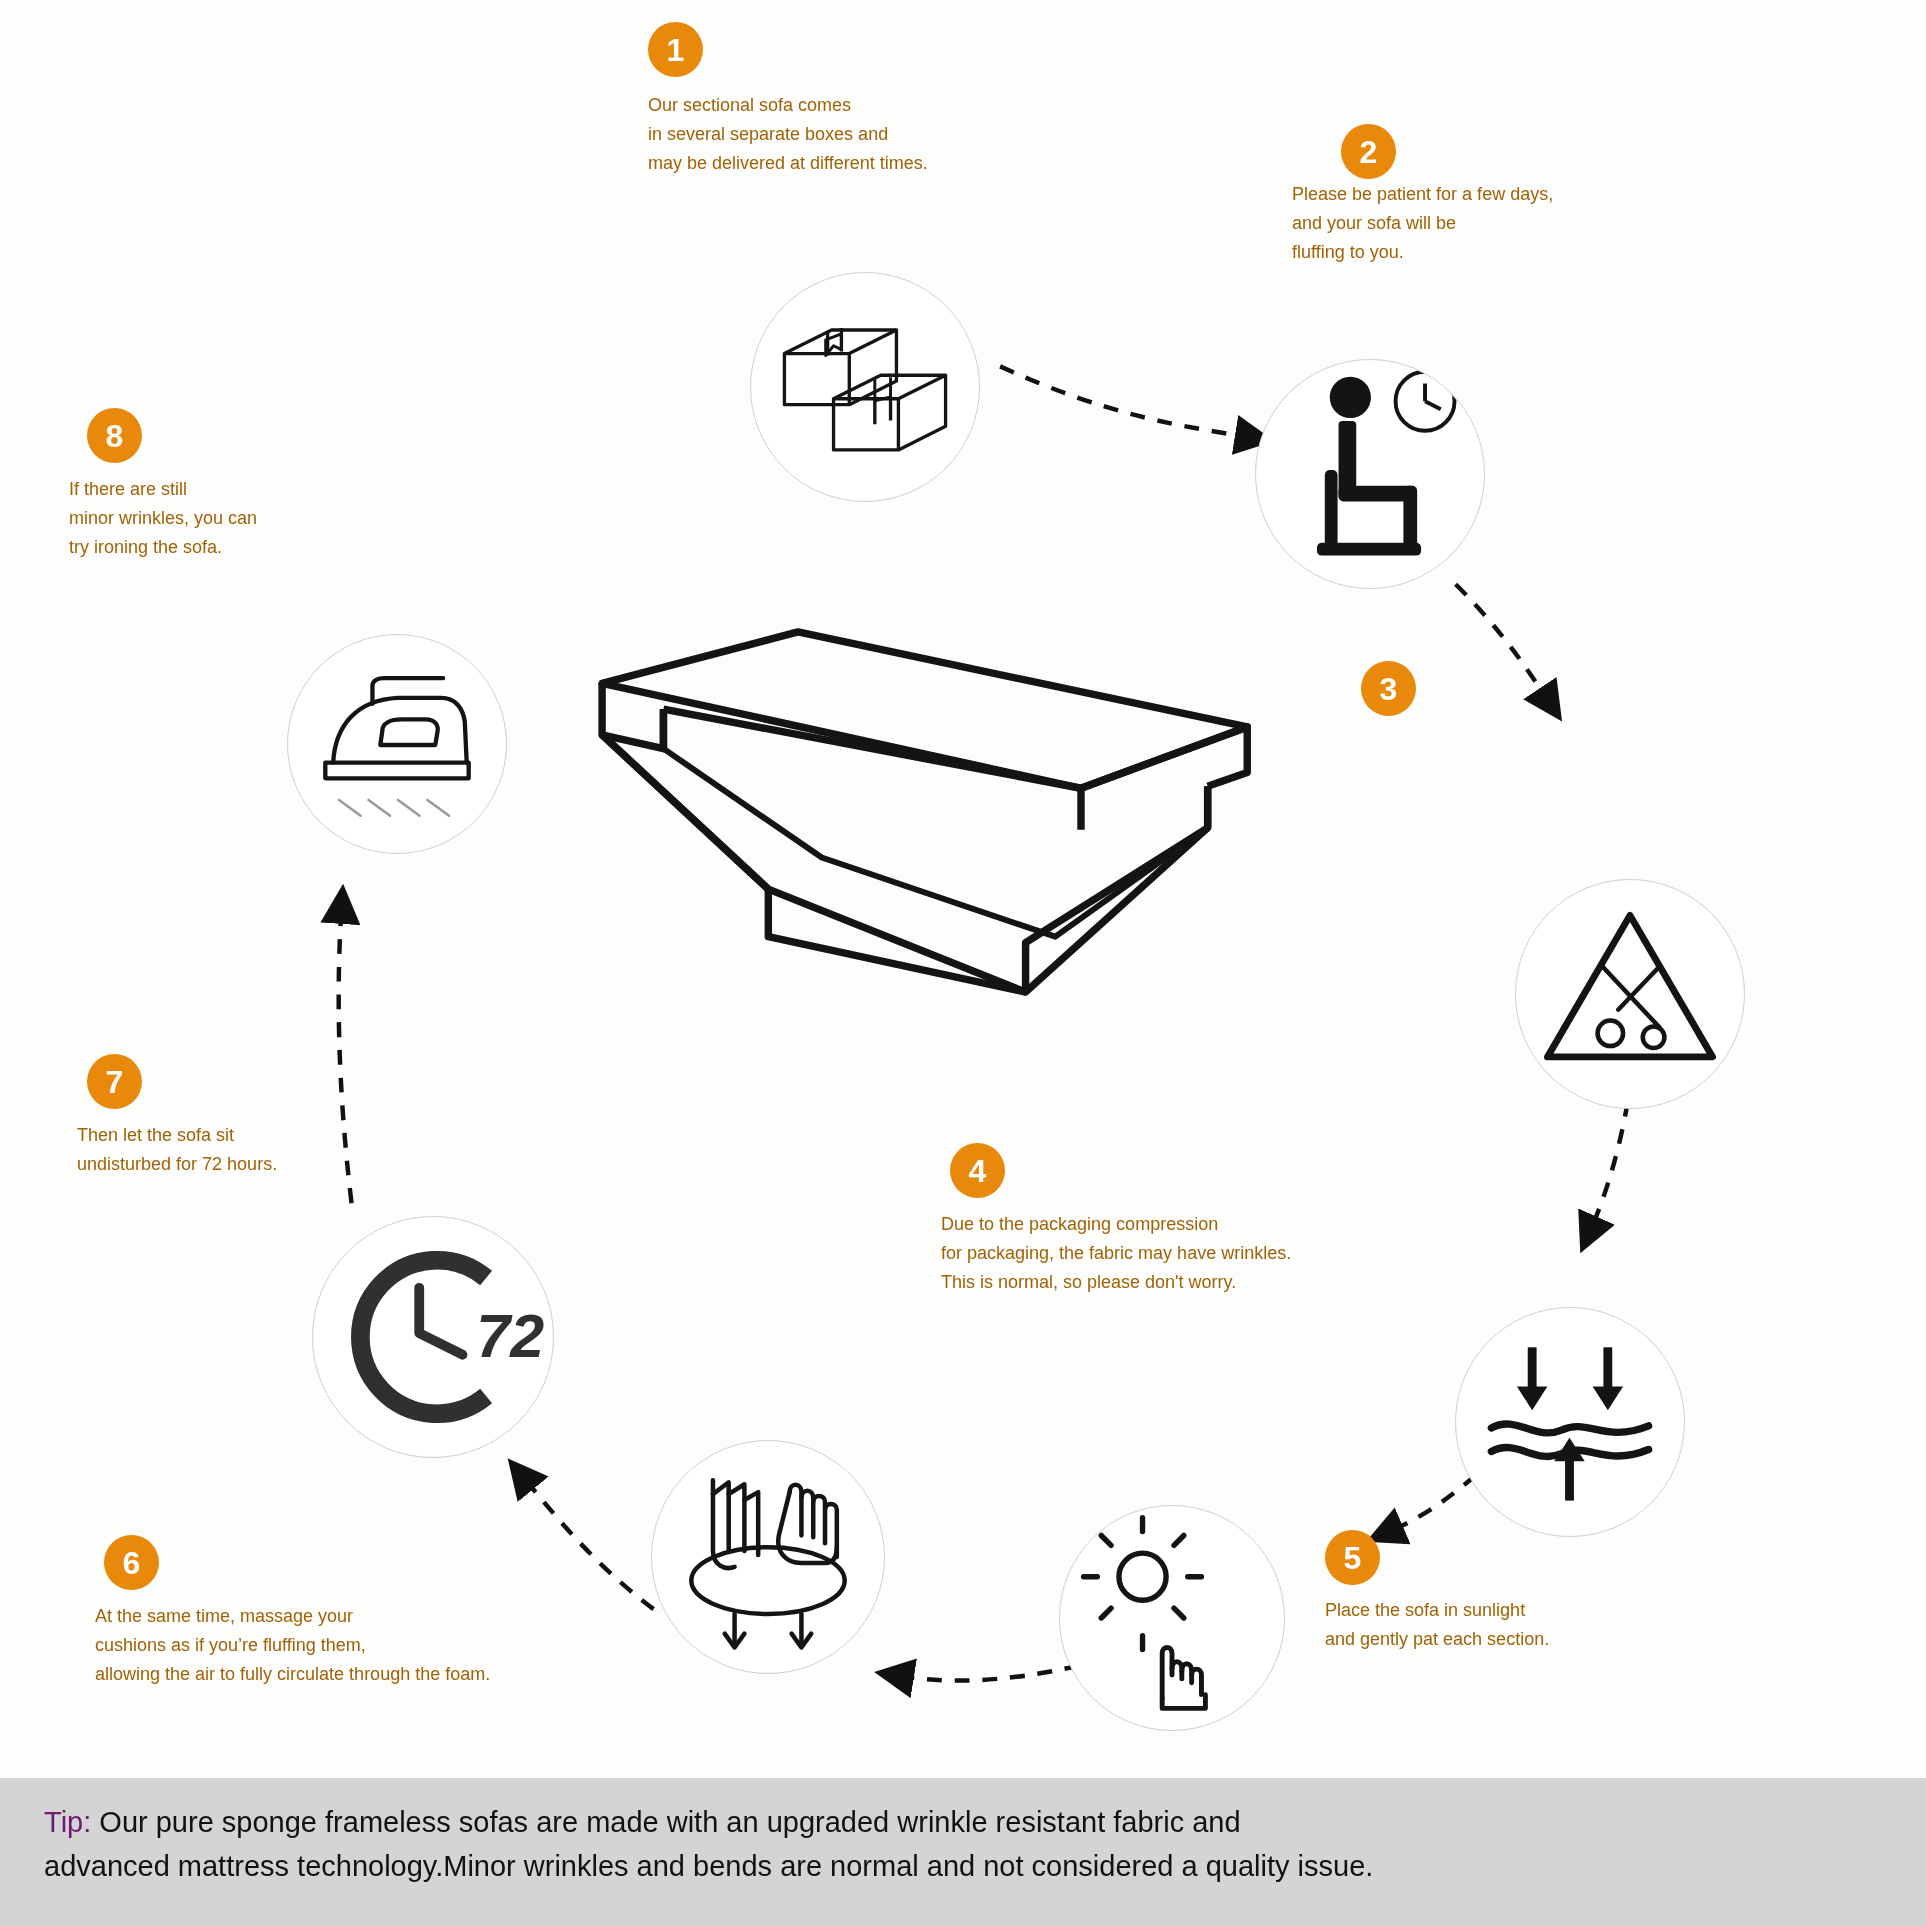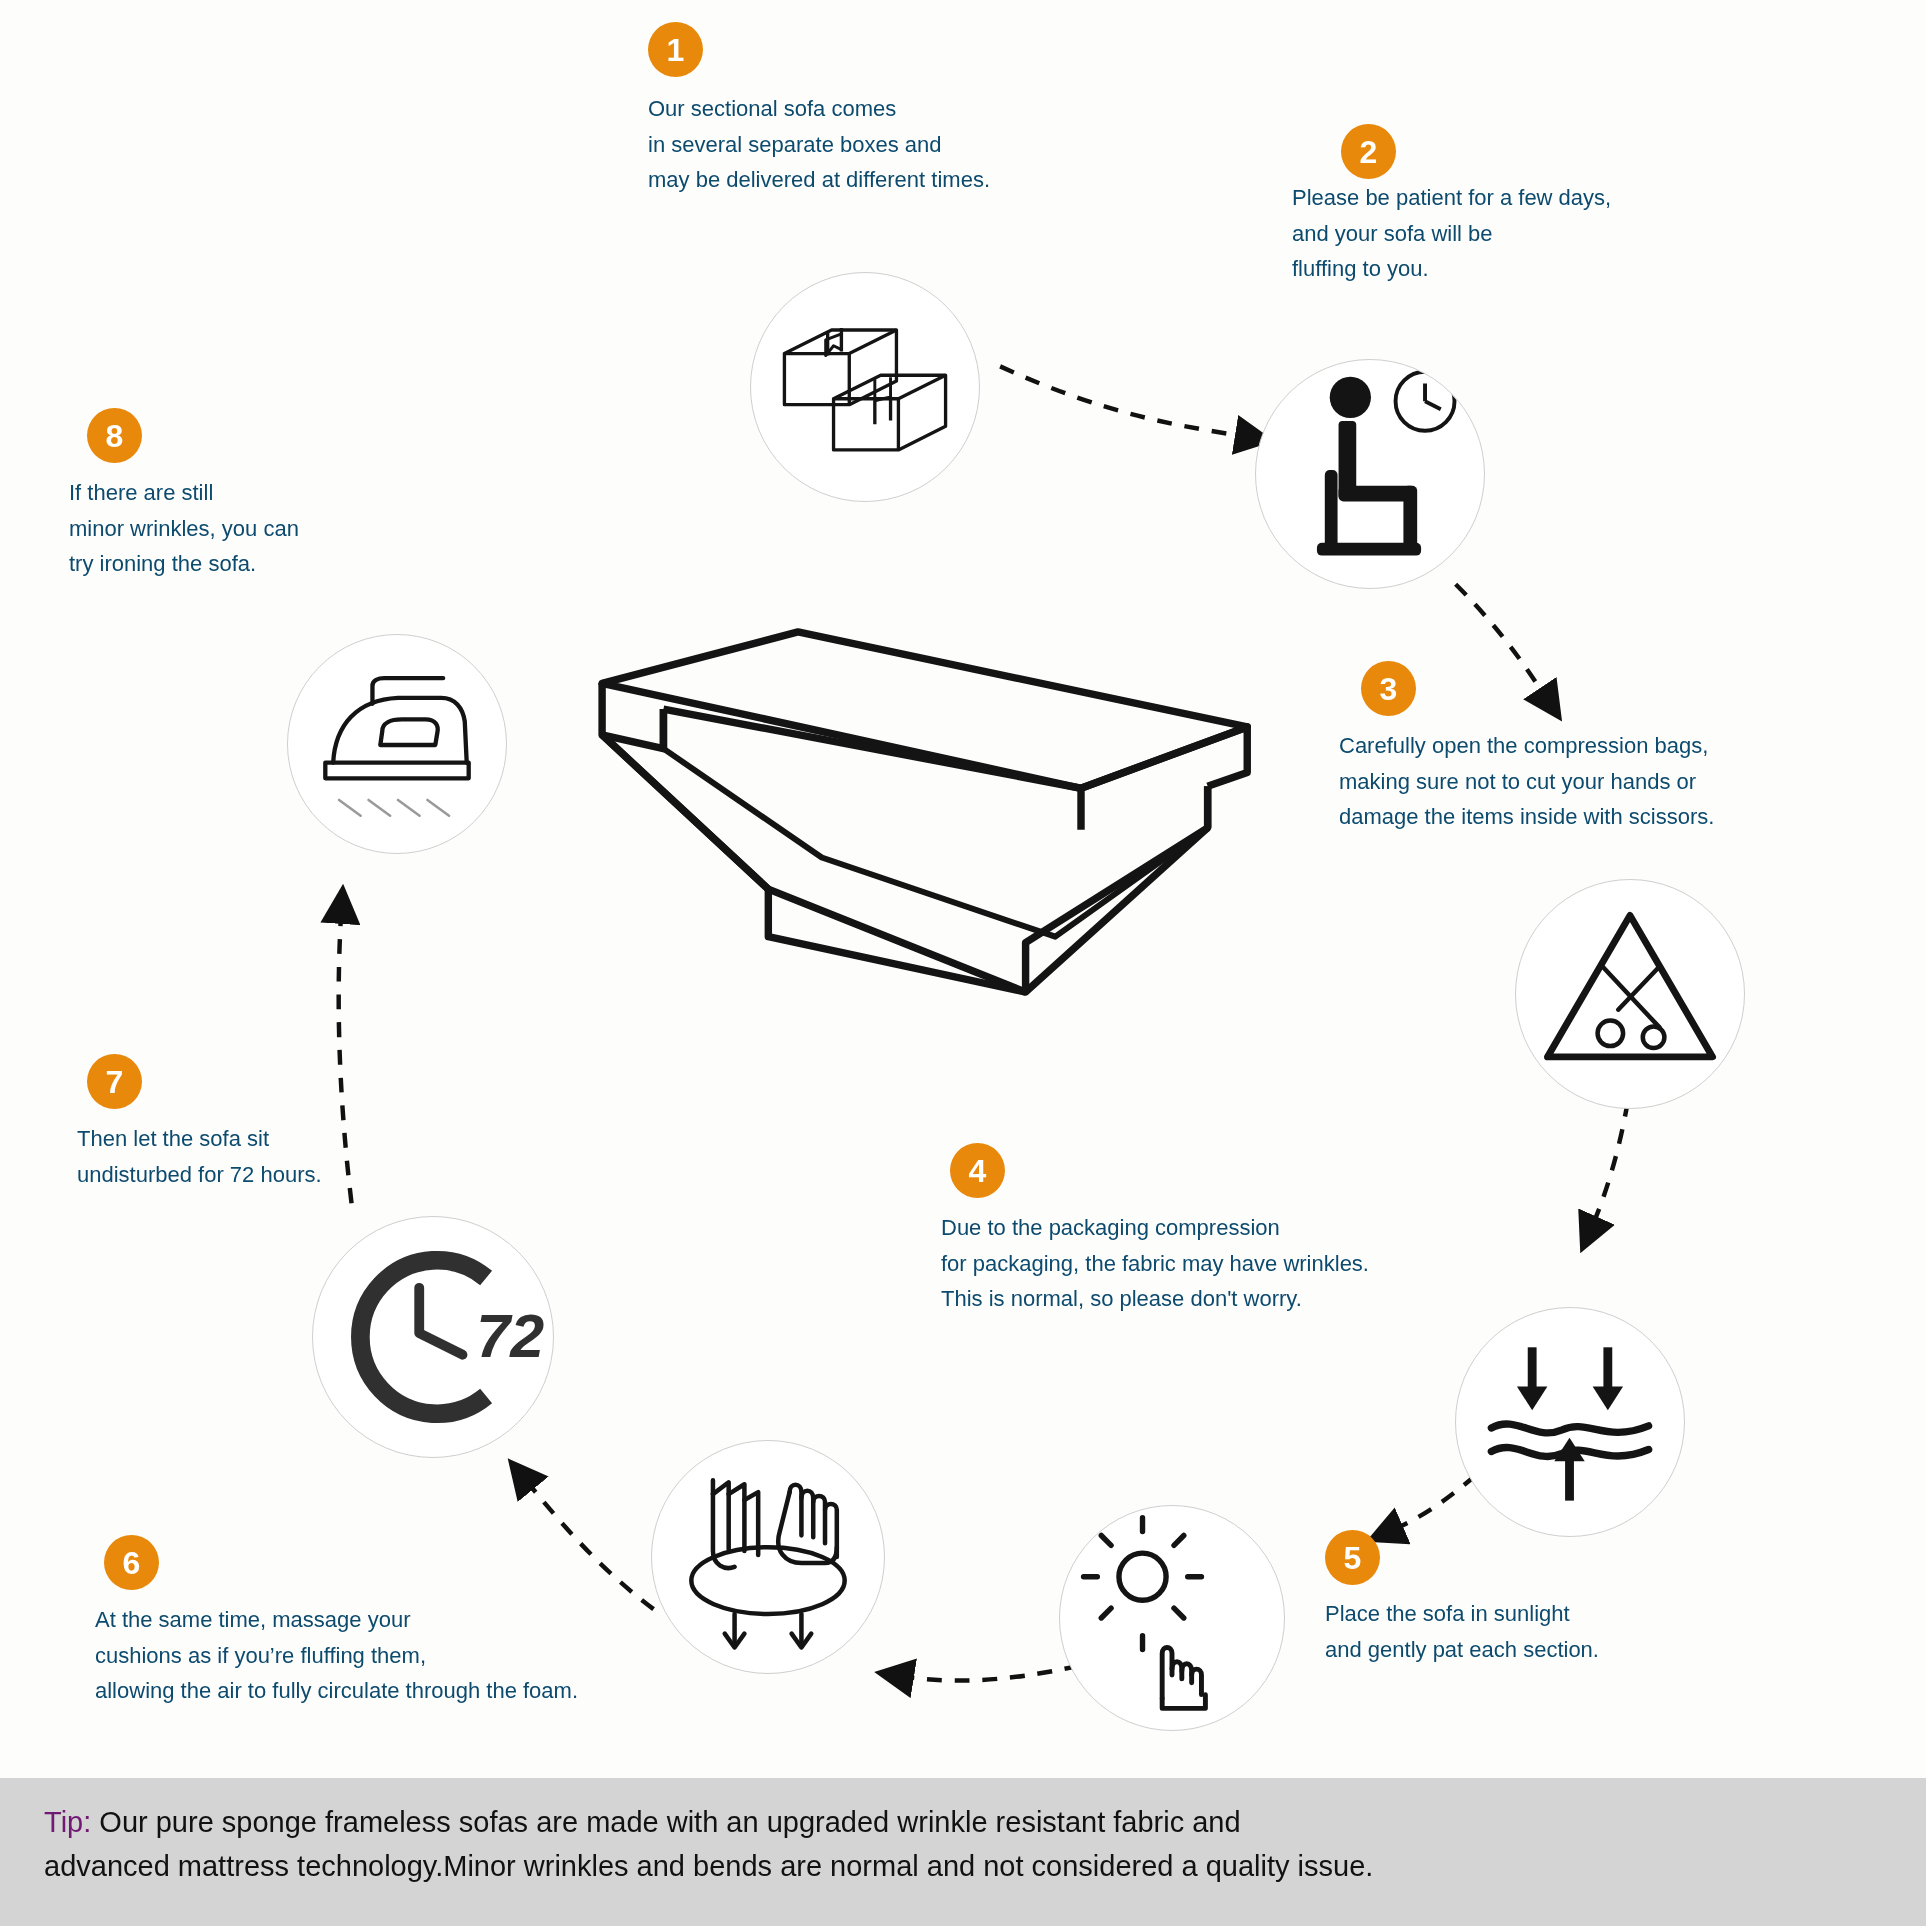--- a/index.html
+++ b/index.html
@@ -20,23 +20,23 @@
     border-radius:50%;
     background:#e8890c;
     color:#fff;
     font-size:32px;
     font-weight:bold;
     display:flex; align-items:center; justify-content:center;
     line-height:1;
   }
   .step-text {
     position:absolute;
-    font-size:22px;
+    font-size:18px;
     line-height:1.62;
-    color:#0c4a6e;
+    color:#a16207;
     white-space:pre;
   }
   .circle-icon {
     position:absolute;
     border-radius:50%;
     border:1.6px solid #cfcfcf;
     background:#ffffff;
     overflow:hidden;
   }
   .svg-full { position:absolute; left:0; top:0; width:100%; height:100%; }
@@ -125,21 +125,20 @@
       <g fill="none" stroke="#141414" stroke-width="4">
         <circle cx="172" cy="42" r="30"></circle>
         <path d="M172,42 L172,24 M172,42 L188,50"></path>
       </g>
     </svg>
   </div>
 
   <div class="badge" style="left:1361px; top:661px;">
       <span>3</span>
     </div>
-  <div class="step-text" style="left:1339px; top:728px;"><span>Carefully open the compression bags,</span><br><span>making sure not to cut your hands or</span><br><span>damage the items inside with scissors.</span></div>
   <div class="circle-icon" style="left:1515px; top:879px; width:230px; height:230px;">
     <svg class="svg-full" viewBox="0 0 232 232">
       <g fill="none" stroke="#141414" stroke-width="7" stroke-linejoin="round">
         <path d="M116,36 L200,180 L32,180 Z"></path>
       </g>
       <g fill="none" stroke="#141414" stroke-width="4.6" stroke-linecap="round">
         <path d="M88,88 L146,150"></path>
         <path d="M146,88 L104,132"></path>
         <circle cx="96" cy="156" r="13"></circle>
         <circle cx="140" cy="160" r="11"></circle>

